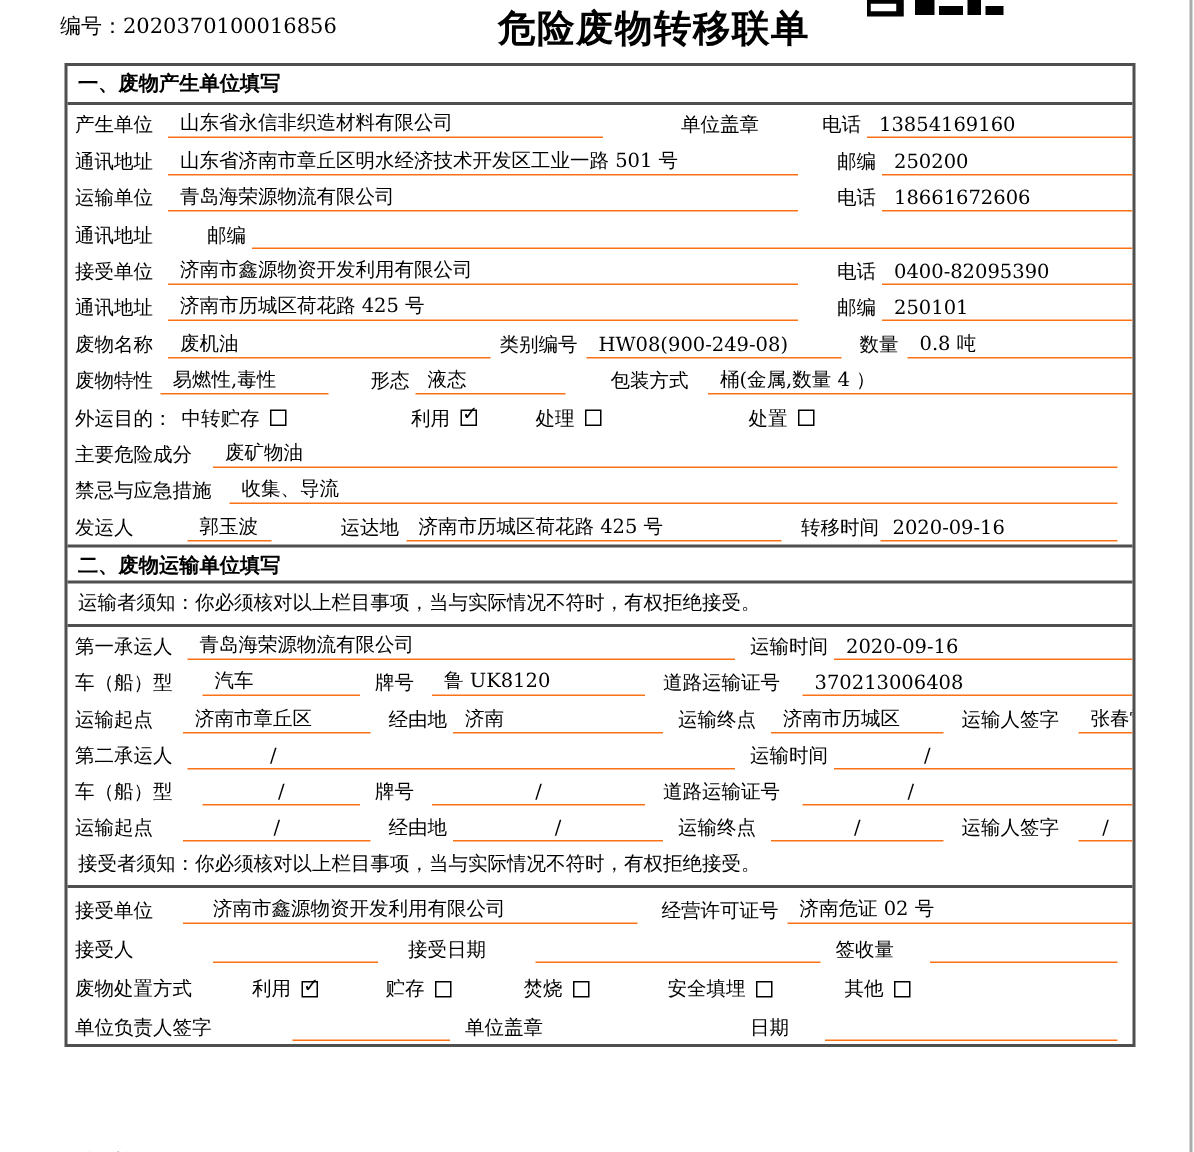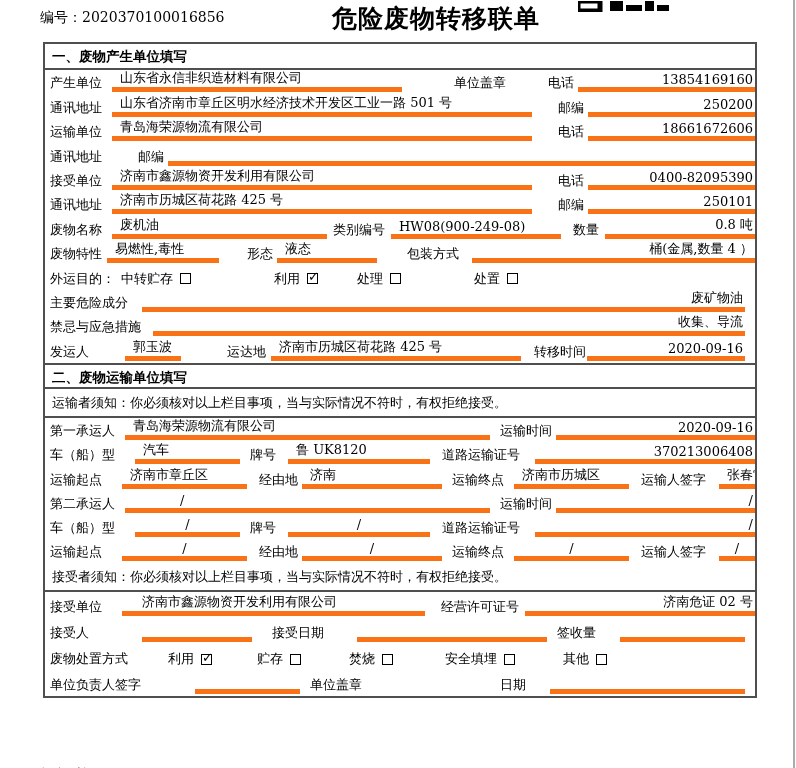--- a/index.html
+++ b/index.html
@@ -17,22 +17,22 @@
   .form { position:absolute; left:43px; top:42px; width:714px; border:2px solid #4f4f4f; background:#fff; }
   .sec-head { height:26px; line-height:24px; padding-left:7px; font-weight:bold; font-size:13.5px; border-bottom:2px solid #4f4f4f; }
   .sec-head.mid { border-top:2px solid #4f4f4f; }
   .notice { height:29px; line-height:27px; padding-left:7px; border-bottom:2px solid #4f4f4f; white-space:nowrap; }
 
   .row { display:flex; align-items:flex-end; padding:0 0 2px 5px; white-space:nowrap; }
   .s1 .row { height:24.4px; }
   .s2 .row { height:24.3px; }
   .s3 .row { height:26px; }
   .lb { flex:none; }
-  .uv { flex:none; border-bottom:5px solid #f97316; padding:0 2px 0 8px; overflow:hidden; }
-  .fill { flex:1 1 auto;text-align:right; }
+  .uv { flex:none; border-bottom:1px solid #f97316; padding:0 2px 0 8px; overflow:hidden; }
+  .fill { flex:1 1 auto; }
   .mr { margin-right:10px; }
   .ctr { text-align:center; padding-left:2px; }
 
   .grp { flex:none; display:inline-flex; align-items:center; }
   .cbx { display:inline-block; width:11px; height:11px; border:1.5px solid #000; margin-left:7px; position:relative; top:0px; }
   .cbx.checked::after {
     content:"\2713"; position:absolute; left:0px; top:-5px;
     font-size:13px; font-weight:bold; font-family:"DejaVu Sans","Liberation Sans",sans-serif;
   }
   .footer { position:absolute; left:40px; top:766px; font-size:14px; white-space:nowrap; }
@@ -130,21 +130,21 @@
           <span class="cbx"></span>
         </span>
         <span class="grp" style="margin-left:83px">
           <span>利用</span>
           <span class="cbx checked"></span>
         </span>
         <span class="grp" style="margin-left:39px">
           <span>处理</span>
           <span class="cbx"></span>
         </span>
-        <span class="grp" style="margin-left:73px">
+        <span class="grp" style="margin-left:98px">
           <span>处置</span>
           <span class="cbx"></span>
         </span>
       </div>
 
       <div class="row">
         <span class="lb" style="width:92px">主要危险成分</span>
         <span class="uv fill mr">废矿物油</span>
       </div>
 

